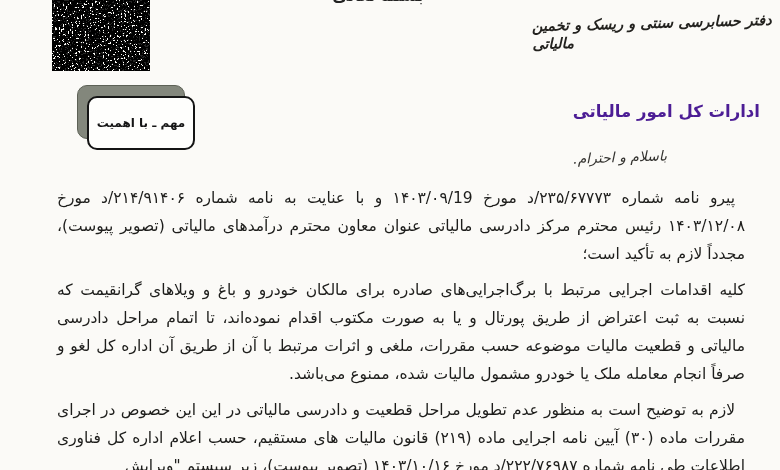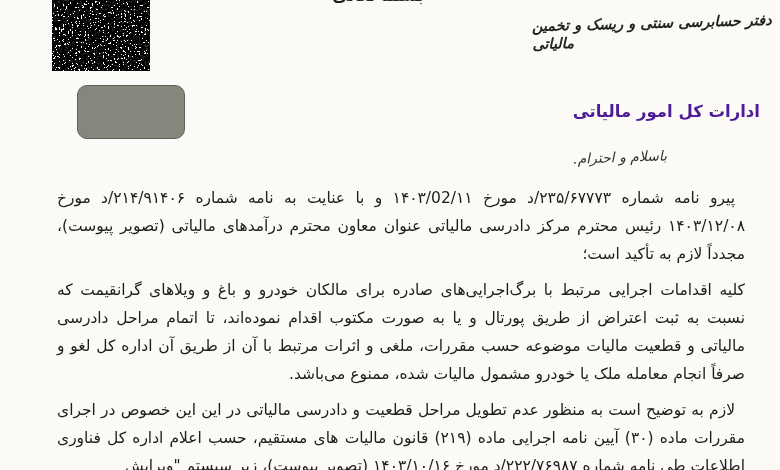--- a/index.html
+++ b/index.html
@@ -87,25 +87,28 @@
     </filter>
     <rect width="98" height="73" fill="#20241c" filter="url(#bcNoise)"></rect>
   </svg>
 
   <div class="bismillah">بسمه تعالی</div>
 
   <div class="office-name">دفتر حسابرسی سنتی و ریسک و تخمین مالیاتی</div>
 
   <div class="stamp">
     <div class="plate-back"></div>
+    <div class="plate-front">
+      <span class="stamp-label">مهم ـ با اهمیت</span>
+    </div>
   </div>
 
   <div class="recipient-title">ادارات کل امور مالیاتی</div>
 
   <div class="salutation">باسلام و احترام.</div>
 
   <div class="body-text">
-    <p class="para-indent">پیرو نامه شماره ۲۳۵/۶۷۷۷۳/د مورخ ۱۴۰۳/02/۱۱ و با عنایت به نامه شماره ۲۱۴/۹۱۴۰۶/د مورخ ۱۴۰۳/۱۲/۰۸ رئیس محترم مرکز دادرسی مالیاتی عنوان معاون محترم درآمدهای مالیاتی (تصویر پیوست)، مجدداً لازم به تأکید است؛</p>
+    <p class="para-indent">پیرو نامه شماره ۲۳۵/۶۷۷۷۳/د مورخ ۱۴۰۳/۰۹/19 و با عنایت به نامه شماره ۲۱۴/۹۱۴۰۶/د مورخ ۱۴۰۳/۱۲/۰۸ رئیس محترم مرکز دادرسی مالیاتی عنوان معاون محترم درآمدهای مالیاتی (تصویر پیوست)، مجدداً لازم به تأکید است؛</p>
     <p class="underlined">کلیه اقدامات اجرایی مرتبط با برگ‌اجرایی‌های صادره برای مالکان خودرو و باغ و ویلاهای گرانقیمت که نسبت به ثبت اعتراض از طریق پورتال و یا به صورت مکتوب اقدام نموده‌اند، تا اتمام مراحل دادرسی مالیاتی و قطعیت مالیات موضوعه حسب مقررات، ملغی و اثرات مرتبط با آن از طریق آن اداره کل لغو و صرفاً انجام معامله ملک یا خودرو مشمول مالیات شده، ممنوع می‌باشد.</p>
     <p class="para-indent">لازم به توضیح است به منظور عدم تطویل مراحل قطعیت و دادرسی مالیاتی در این این خصوص در اجرای مقررات ماده (۳۰) آیین نامه اجرایی ماده (۲۱۹) قانون مالیات های مستقیم، حسب اعلام اداره کل فناوری اطلاعات طی نامه شماره ۲۲۲/۷۶۹۸۷/د مورخ ۱۴۰۳/۱۰/۱۶ (تصویر پیوست)، زیر سیستم "ویرایش</p>
   </div>
 
 </div>
 
 </body></html>

